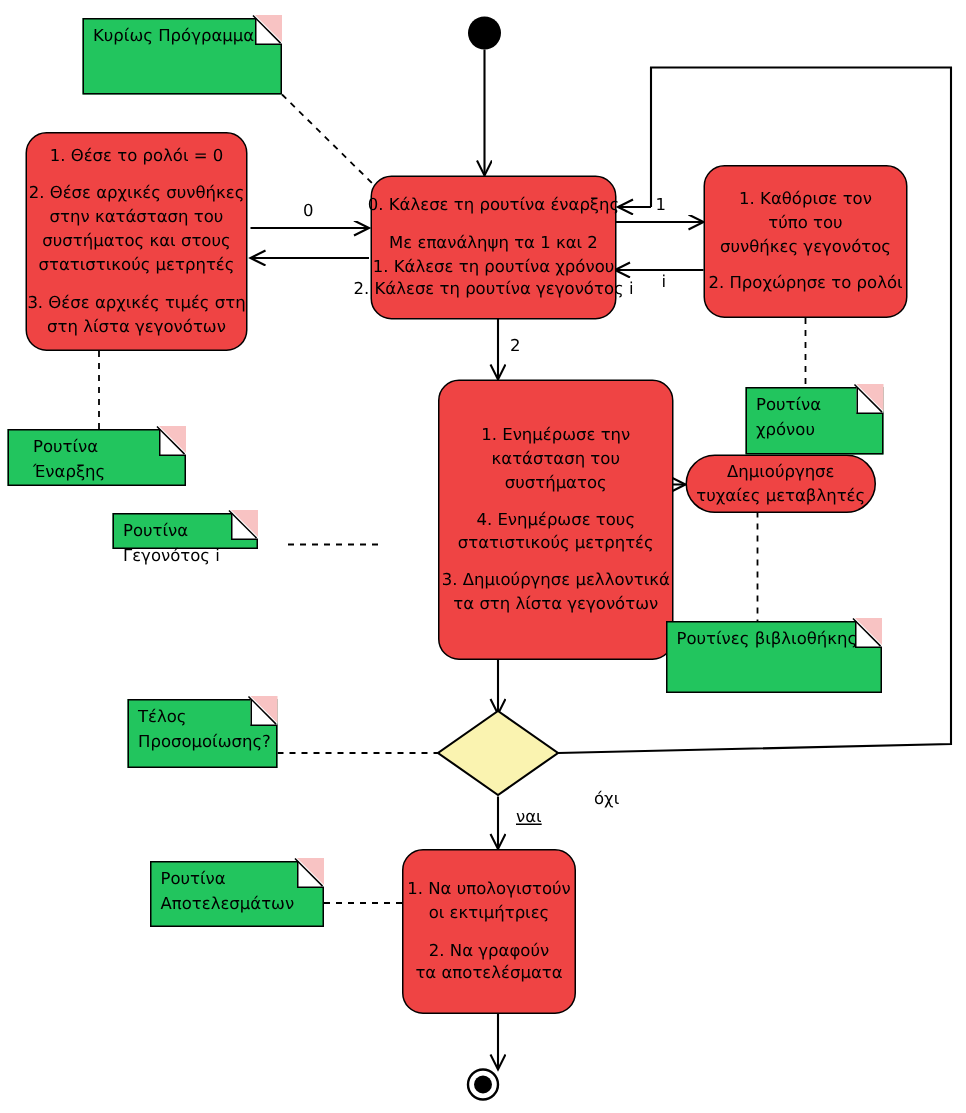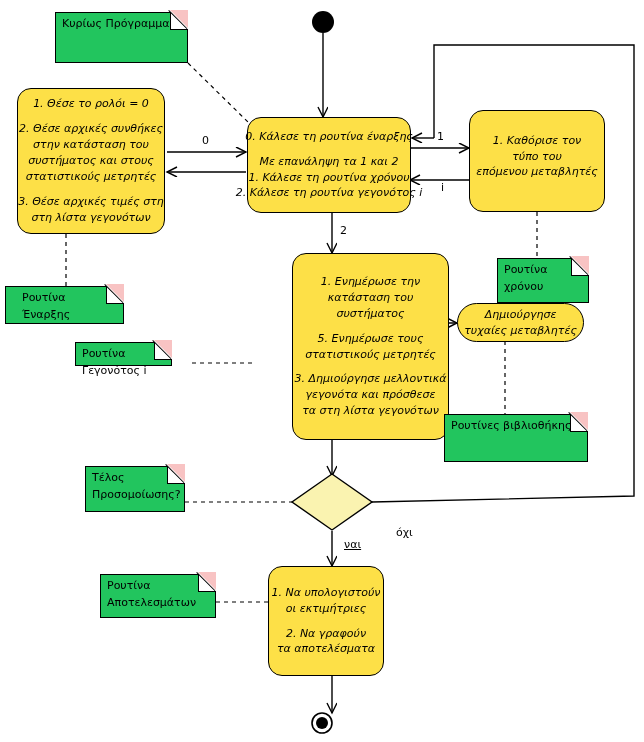--- a/index.html
+++ b/index.html
@@ -18,32 +18,31 @@
   #edge-layer {
     position: absolute;
     left: 0; top: 0;
     width: 644px;
     height: 742px;
   }
   .node {
     position: absolute;
     box-sizing: border-box;
     border: 1.4px solid #000000;
-    background: #fde047;
+    background: #ef4444;
     border-radius: 14px;
     display: flex;
     flex-direction: column;
     align-items: center;
     justify-content: center;
     text-align: center;
     color: #000000;
     font-size: 11px;
     line-height: 1.45;
     padding: 4px 6px;
-    font-style: italic;
   }
   .node .ln { display: block; white-space: nowrap; }
   .node .gap { display: block; height: 9px; }
   .note {
     position: absolute;
     box-sizing: border-box;
     background: #22c55e;
     border: 1.4px solid #000000;
     color: #000000;
     font-size: 11px;
@@ -153,34 +152,34 @@
     <span class="ln">0. Κάλεσε τη ρουτίνα έναρξης</span>
     <span class="gap"></span>
     <span class="ln">Με επανάληψη τα 1 και 2</span>
     <span class="ln">1. Κάλεσε τη ρουτίνα χρόνου</span>
     <span class="ln">2. Κάλεσε τη ρουτίνα γεγονότος i</span>
   </div>
 
   <div class="node" style="left:469px; top:110px; width:136px; height:102px;">
     <span class="ln">1. Καθόρισε τον</span>
     <span class="ln">τύπο του</span>
-    <span class="ln">επόμενου μεταβλητές</span>
-    <span class="gap"></span>
+    <span class="ln">συνθήκες γεγονότος</span>
+    <span class="gap"></span>
+    <span class="ln">2. Προχώρησε το ρολόι</span>
   </div>
 
   <div class="node" style="left:255px; top:253px; width:157px; height:187px;margin-left:37px;">
     <span class="ln">1. Ενημέρωσε την</span>
     <span class="ln">κατάσταση του</span>
     <span class="ln">συστήματος</span>
     <span class="gap"></span>
-    <span class="ln">5. Ενημέρωσε τους</span>
+    <span class="ln">4. Ενημέρωσε τους</span>
     <span class="ln">στατιστικούς μετρητές</span>
     <span class="gap"></span>
     <span class="ln">3. Δημιούργησε μελλοντικά</span>
-    <span class="ln">γεγονότα και πρόσθεσε</span>
     <span class="ln">τα στη λίστα γεγονότων</span>
   </div>
 
   <div class="node" style="left:457px; top:303px; width:127px; height:39px; border-radius:20px;">
     <span class="ln">Δημιούργησε</span>
     <span class="ln">τυχαίες μεταβλητές</span>
   </div>
 
   <div class="node" style="left:268px; top:566px; width:116px; height:110px;">
     <span class="ln">1. Να υπολογιστούν</span>

